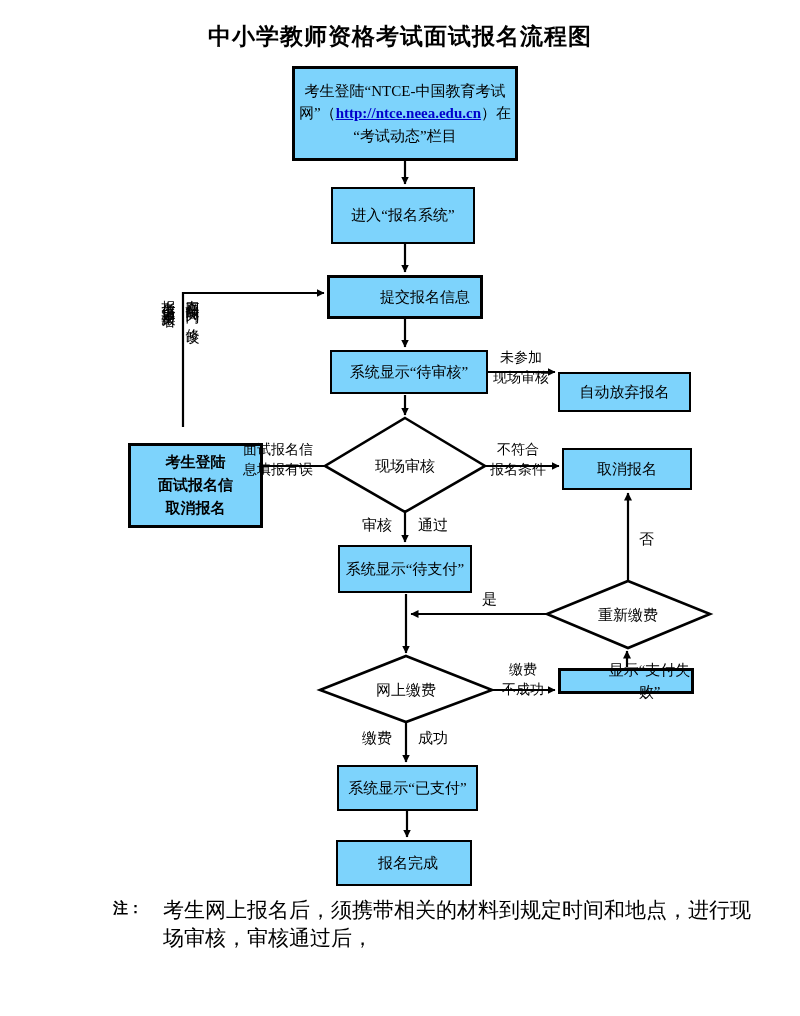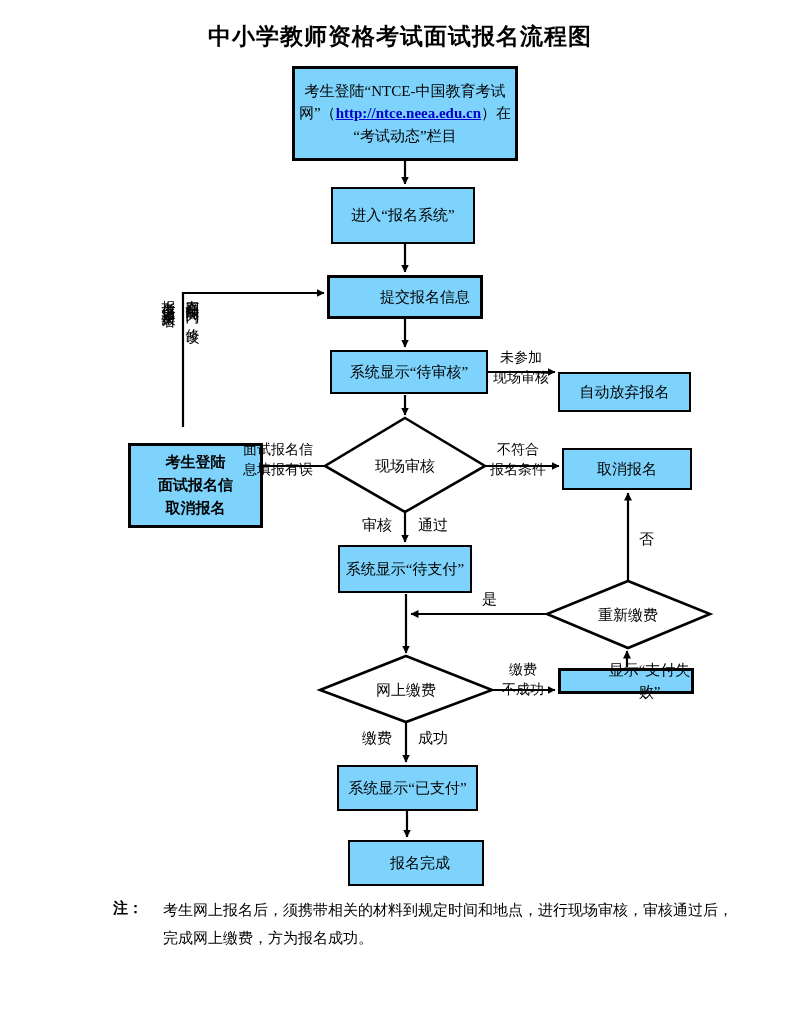--- a/index.html
+++ b/index.html
@@ -30,21 +30,21 @@
   }
   .vtext {
     position:absolute; writing-mode:vertical-rl; text-orientation:upright;
     font-size:14px; letter-spacing:2px; line-height:24px;
   }
   .diamond-label {
     position:absolute; text-align:center; font-size:15px; white-space:nowrap;
   }
   svg.connectors { position:absolute; left:0; top:0; }
   a.url { color:#0000cc; font-weight:bold; text-decoration:underline; }
-  .footnote { position:absolute; font-size:15px; line-height:28px; }
+  .footnote { position:absolute; font-size:21px; line-height:28px; }
   .footnote-label { position:absolute; font-size:15px; font-weight:bold; }
 </style>
 </head>
 <body>
 
 <div class="title">中小学教师资格考试面试报名流程图</div>
 
 <svg class="connectors" width="800" height="1016" viewBox="0 0 800 1016">
   <defs>
     <marker id="arr" markerWidth="9" markerHeight="9" refX="7.5" refY="4" orient="auto" markerUnits="userSpaceOnUse">
@@ -97,21 +97,21 @@
   <div>面试报名信</div>
   <div>取消报名</div>
 </div>
 
 <div class="node" style="left:338px; top:545px; width:134px; height:48px;">系统显示“待支付”</div>
 
 <div class="node thick" style="left:558px; top:668px; width:136px; height:26px;padding-left:47px;">显示“支付失败”</div>
 
 <div class="node" style="left:337px; top:765px; width:141px; height:46px;">系统显示“已支付”</div>
 
-<div class="node" style="left:348px; top:840px; width:136px; height:46px;padding-left:8px;">报名完成</div>
+<div class="node" style="left:336px; top:840px; width:136px; height:46px;padding-left:8px;">报名完成</div>
 
 <div class="diamond-label" style="left:355px; top:457px; width:100px;">现场审核</div>
 <div class="diamond-label" style="left:578px; top:606px; width:100px;">重新缴费</div>
 <div class="diamond-label" style="left:356px; top:681px; width:100px;">网上缴费</div>
 
 <div class="lbl" style="left:488px; top:348px; width:66px;">
   <div>未参加</div>
   <div>现场审核</div>
 </div>
 
@@ -145,14 +145,13 @@
 </div>
 
 <div class="vtext" style="left:156px; top:289px; height:160px;">
   <div>在网报时间内，修改</div>
   <div>报考信息重新报名</div>
 </div>
 
 <div class="footnote-label" style="left:113px; top:899px;">注：</div>
 <div class="footnote" style="left:163px; top:896px; width:600px;">
   <div>考生网上报名后，须携带相关的材料到规定时间和地点，进行现场审核，审核通过后，</div>
-  <div>完成网上缴费，方为报名成功。</div>
 </div>
 
 </body></html>

